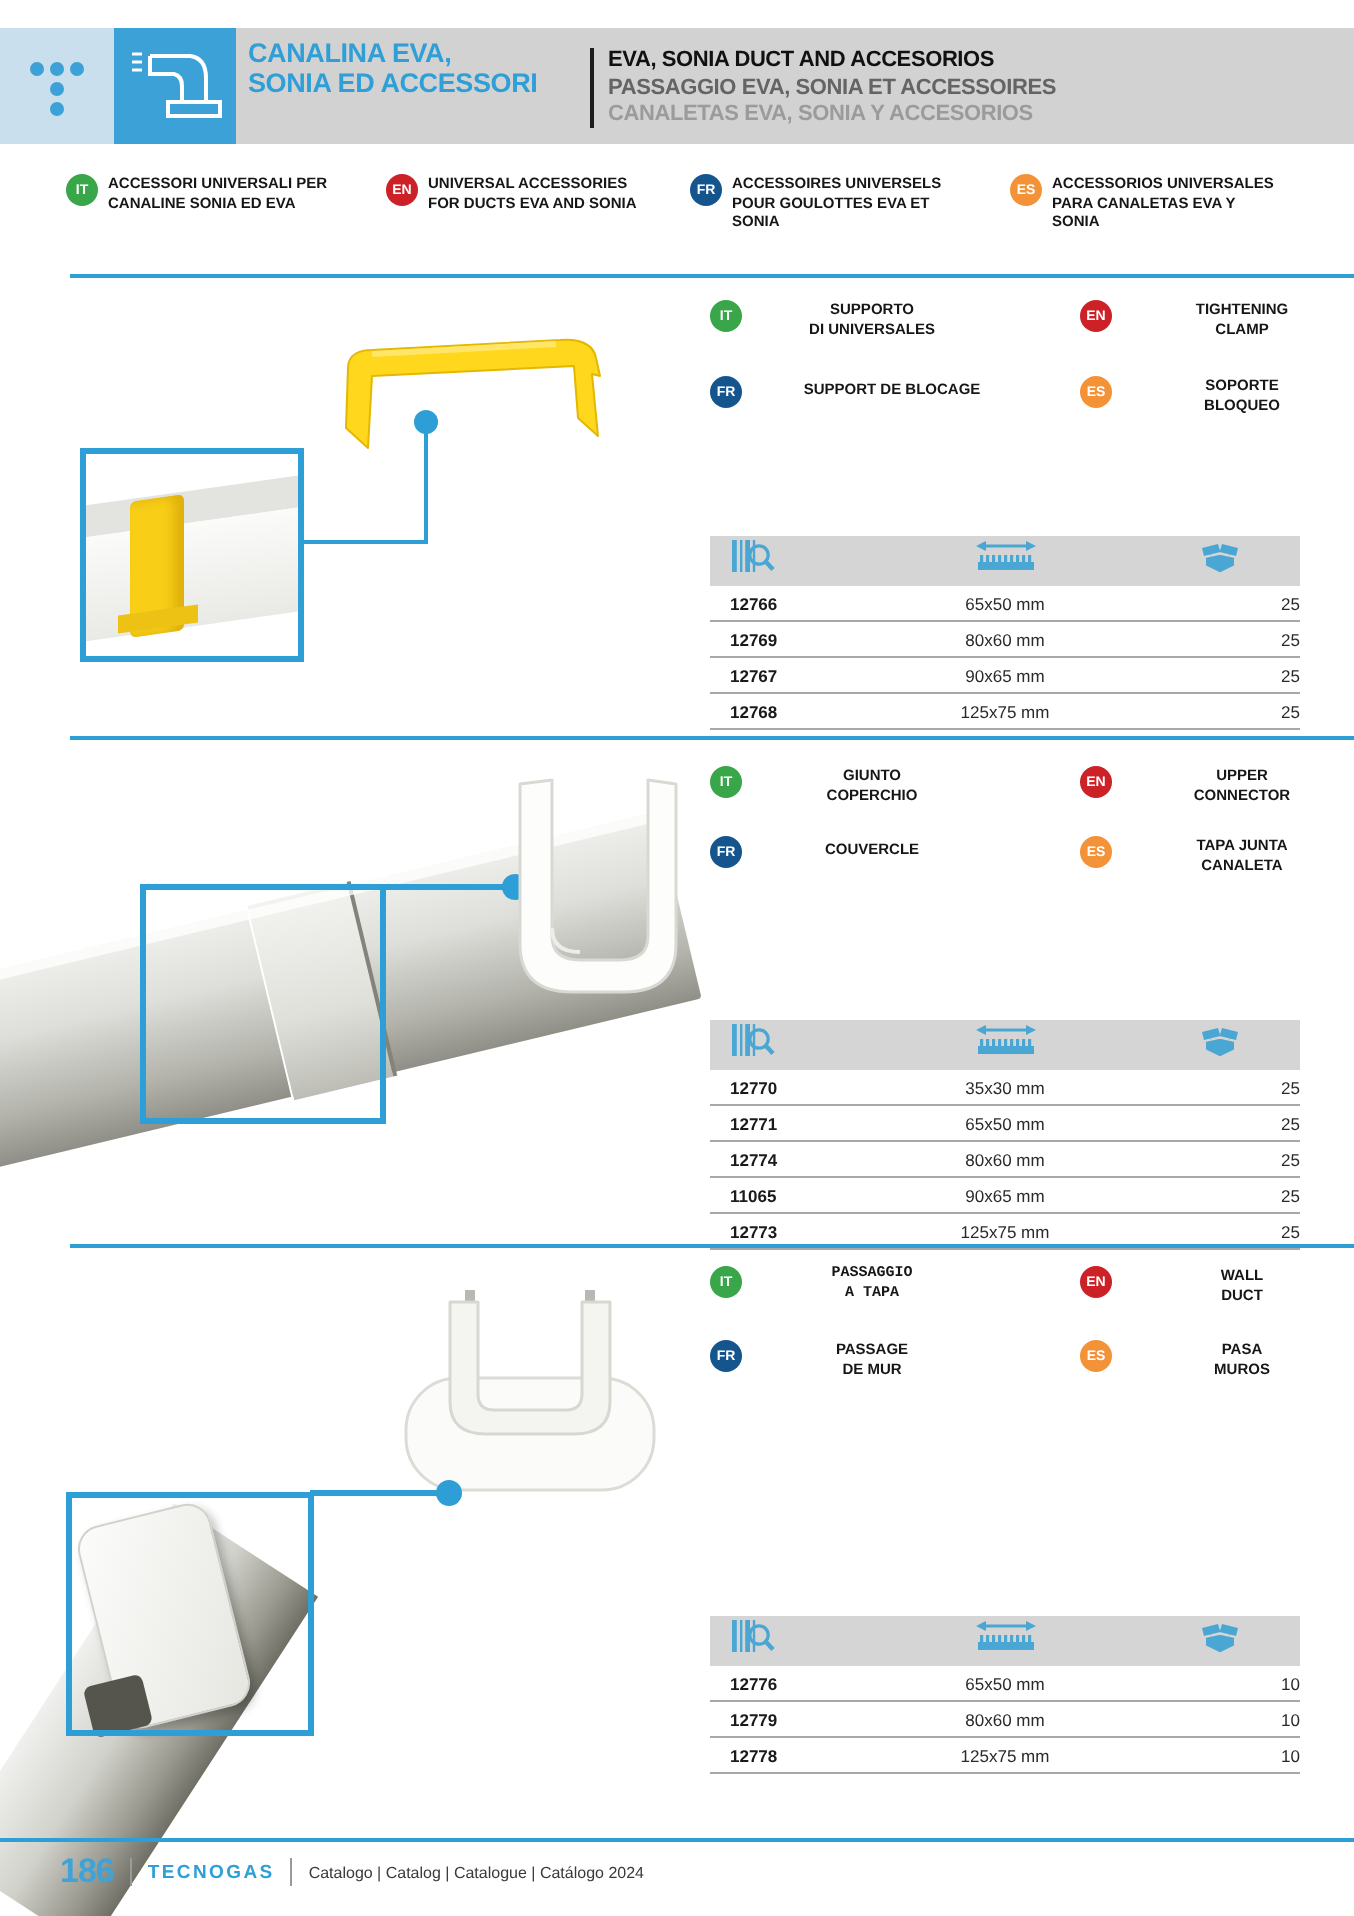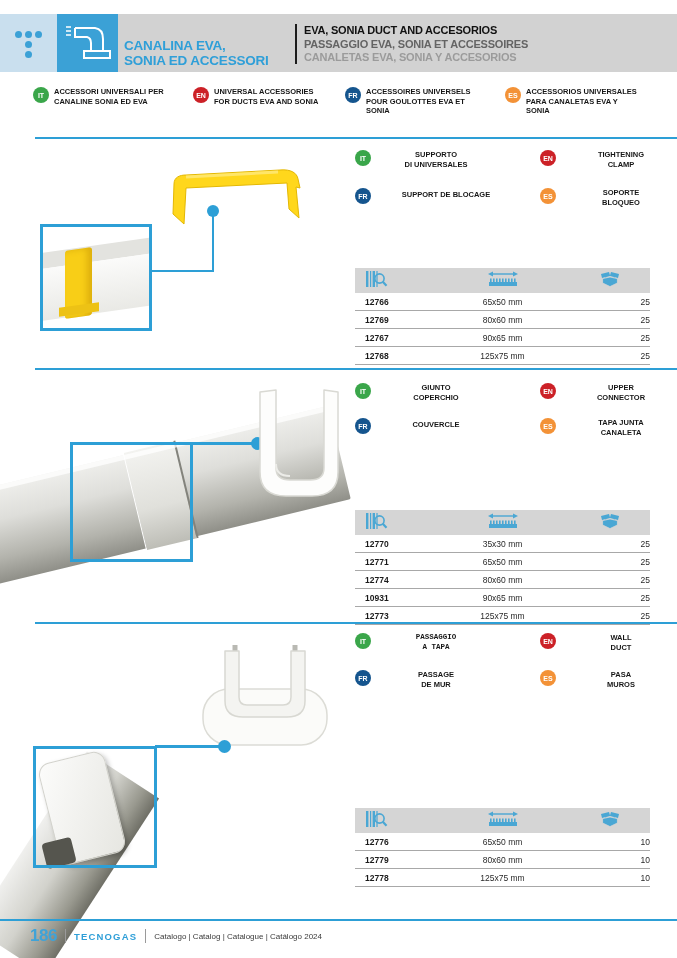--- a/index.html
+++ b/index.html
@@ -5,21 +5,21 @@
   html,body{margin:0;padding:0;background:#fff;}
   .page{position:relative;width:677px;height:958px;background:#fff;overflow:hidden;
         font-family:"Liberation Sans",sans-serif;color:#1a1a1a;}
   .abs{position:absolute;}
 
   
   .header-band{top:14px;left:0;width:677px;height:58px;background:#d2d2d2;}
   .logo-sq{top:0;left:0;width:57px;height:58px;background:#c9dfee;}
   .cat-sq{top:0;left:57px;width:61px;height:58px;background:#3ba1d6;}
   .dot{position:absolute;width:7px;height:7px;border-radius:50%;background:#3ba1d6;}
-  .title{top:24px;left:124px;font-size:13.5px;font-weight:800;line-height:15px;
+  .title{top:5px;left:124px;font-size:13.5px;font-weight:800;line-height:15px;
          color:#2f9fd8;letter-spacing:-0.2px;}
   .hdr-divider{top:10px;left:295px;width:2px;height:40px;background:#1c1c1c;}
   .subtitles{top:10px;left:304px;font-size:11px;font-weight:700;line-height:13.5px;letter-spacing:-0.2px;}
   .sub-en{color:#111;}
   .sub-fr{color:#646464;}
   .sub-es{color:#9b9b9b;}
 
   
   .badge{position:absolute;width:16px;height:16px;border-radius:50%;color:#fff;
          font-size:7px;font-weight:700;display:flex;align-items:center;justify-content:center;}
@@ -320,21 +320,21 @@
             <td class="code">12771</td>
             <td class="dim">65x50 mm</td>
             <td class="qty">25</td>
           </tr>
         <tr>
             <td class="code">12774</td>
             <td class="dim">80x60 mm</td>
             <td class="qty">25</td>
           </tr>
         <tr>
-            <td class="code">10931</td>
+            <td class="code">11065</td>
             <td class="dim">90x65 mm</td>
             <td class="qty">25</td>
           </tr>
         <tr>
             <td class="code">12773</td>
             <td class="dim">125x75 mm</td>
             <td class="qty">25</td>
           </tr>
       </tbody>
     </table>

